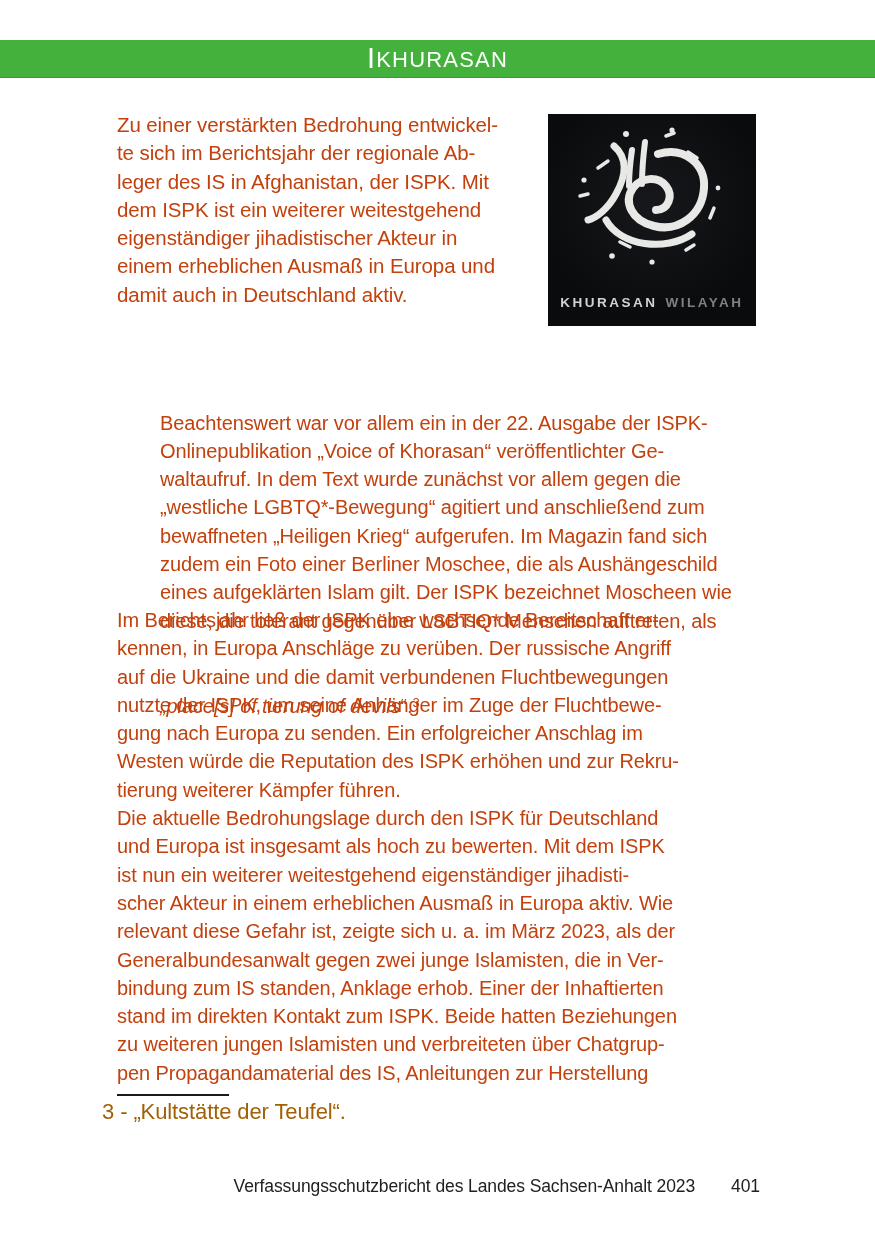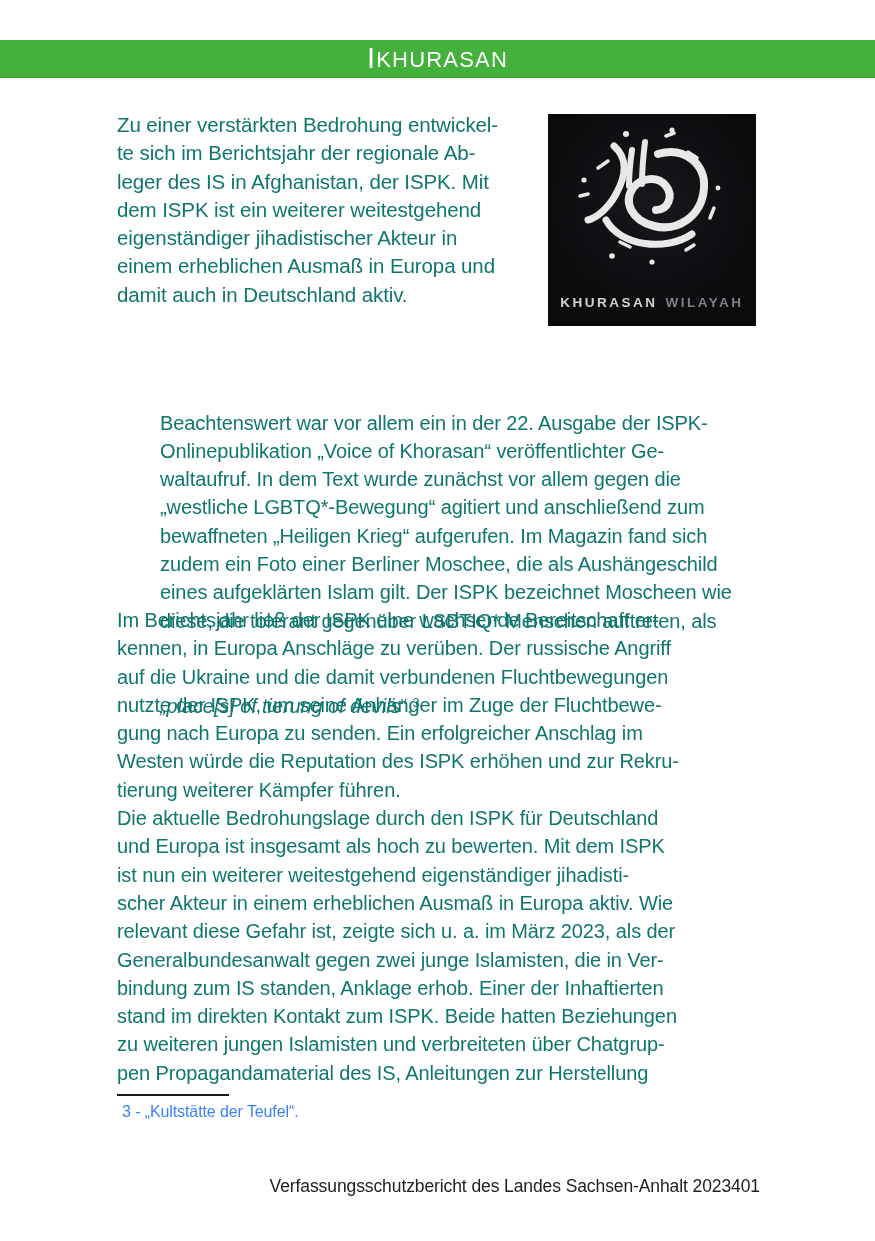--- a/index.html
+++ b/index.html
@@ -29,21 +29,21 @@
   }
   .header-title .first{font-size:29px;vertical-align:-1px;}
 
   
   .textblock{
     position:absolute;
     white-space:pre;
     font-size:20px;
     line-height:28.3px;
     letter-spacing:-0.1px;
-    color:#0f766e;
+    color:#c2410c;
   }
   .intro{left:117px;top:111px;width:440px;font-size:20.5px;}
   .para2{left:117px;top:352px;width:660px;margin-left:43px;}
   .para3{left:117px;top:606px;width:660px;}
   .para2 .lastline{white-space:pre;}
   .para2 em{font-style:italic;}
   .para2 sup{font-size:13px;line-height:0;vertical-align:6px;letter-spacing:0;}
 
   
   .emblem{
@@ -61,29 +61,29 @@
   }
   .emblem-label .lbl1{color:#d2d2d2;margin-top:16px;}
   .emblem-label .lbl2{color:#7e8084;margin-left:8px;}
 
   
   .footnote-rule{
     position:absolute;left:117px;top:1094px;width:112px;height:2px;
     background:#1a1a1a;
   }
   .footnote{
-    position:absolute;left:122px;top:1101px;
-    font-size:16px;line-height:22px;color:#3b82f6;
+    position:absolute;left:102px;top:1101px;
+    font-size:22px;line-height:22px;color:#a16207;
     letter-spacing:-0.1px;
   }
 
   
   .footer{
     position:absolute;left:117px;top:1176px;width:643px;
-    display:flex;justify-content:flex-end;align-items:baseline;
+    display:flex;justify-content:flex-end;align-items:baseline;gap:36px;
     font-size:17.5px;color:#212121;
     letter-spacing:-0.1px;
   }
 </style>
 </head>
 <body>
 
 <div class="page">
 
   <div class="header-bar">

